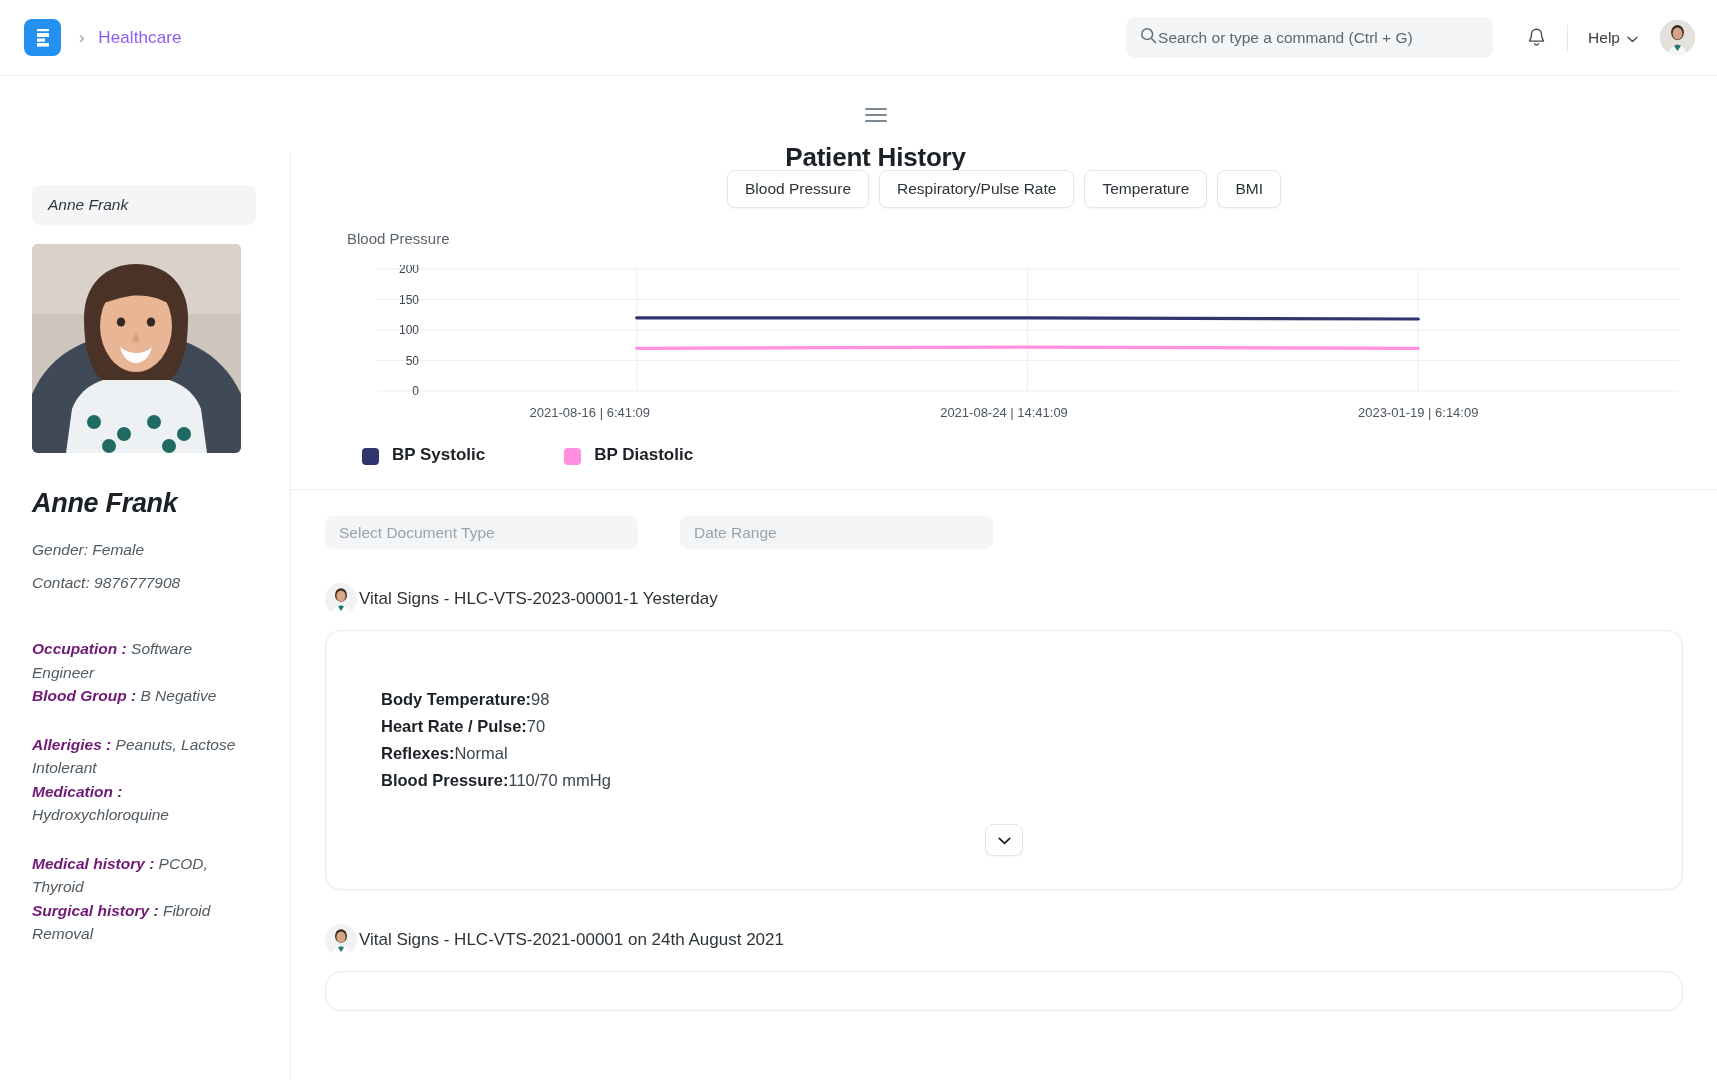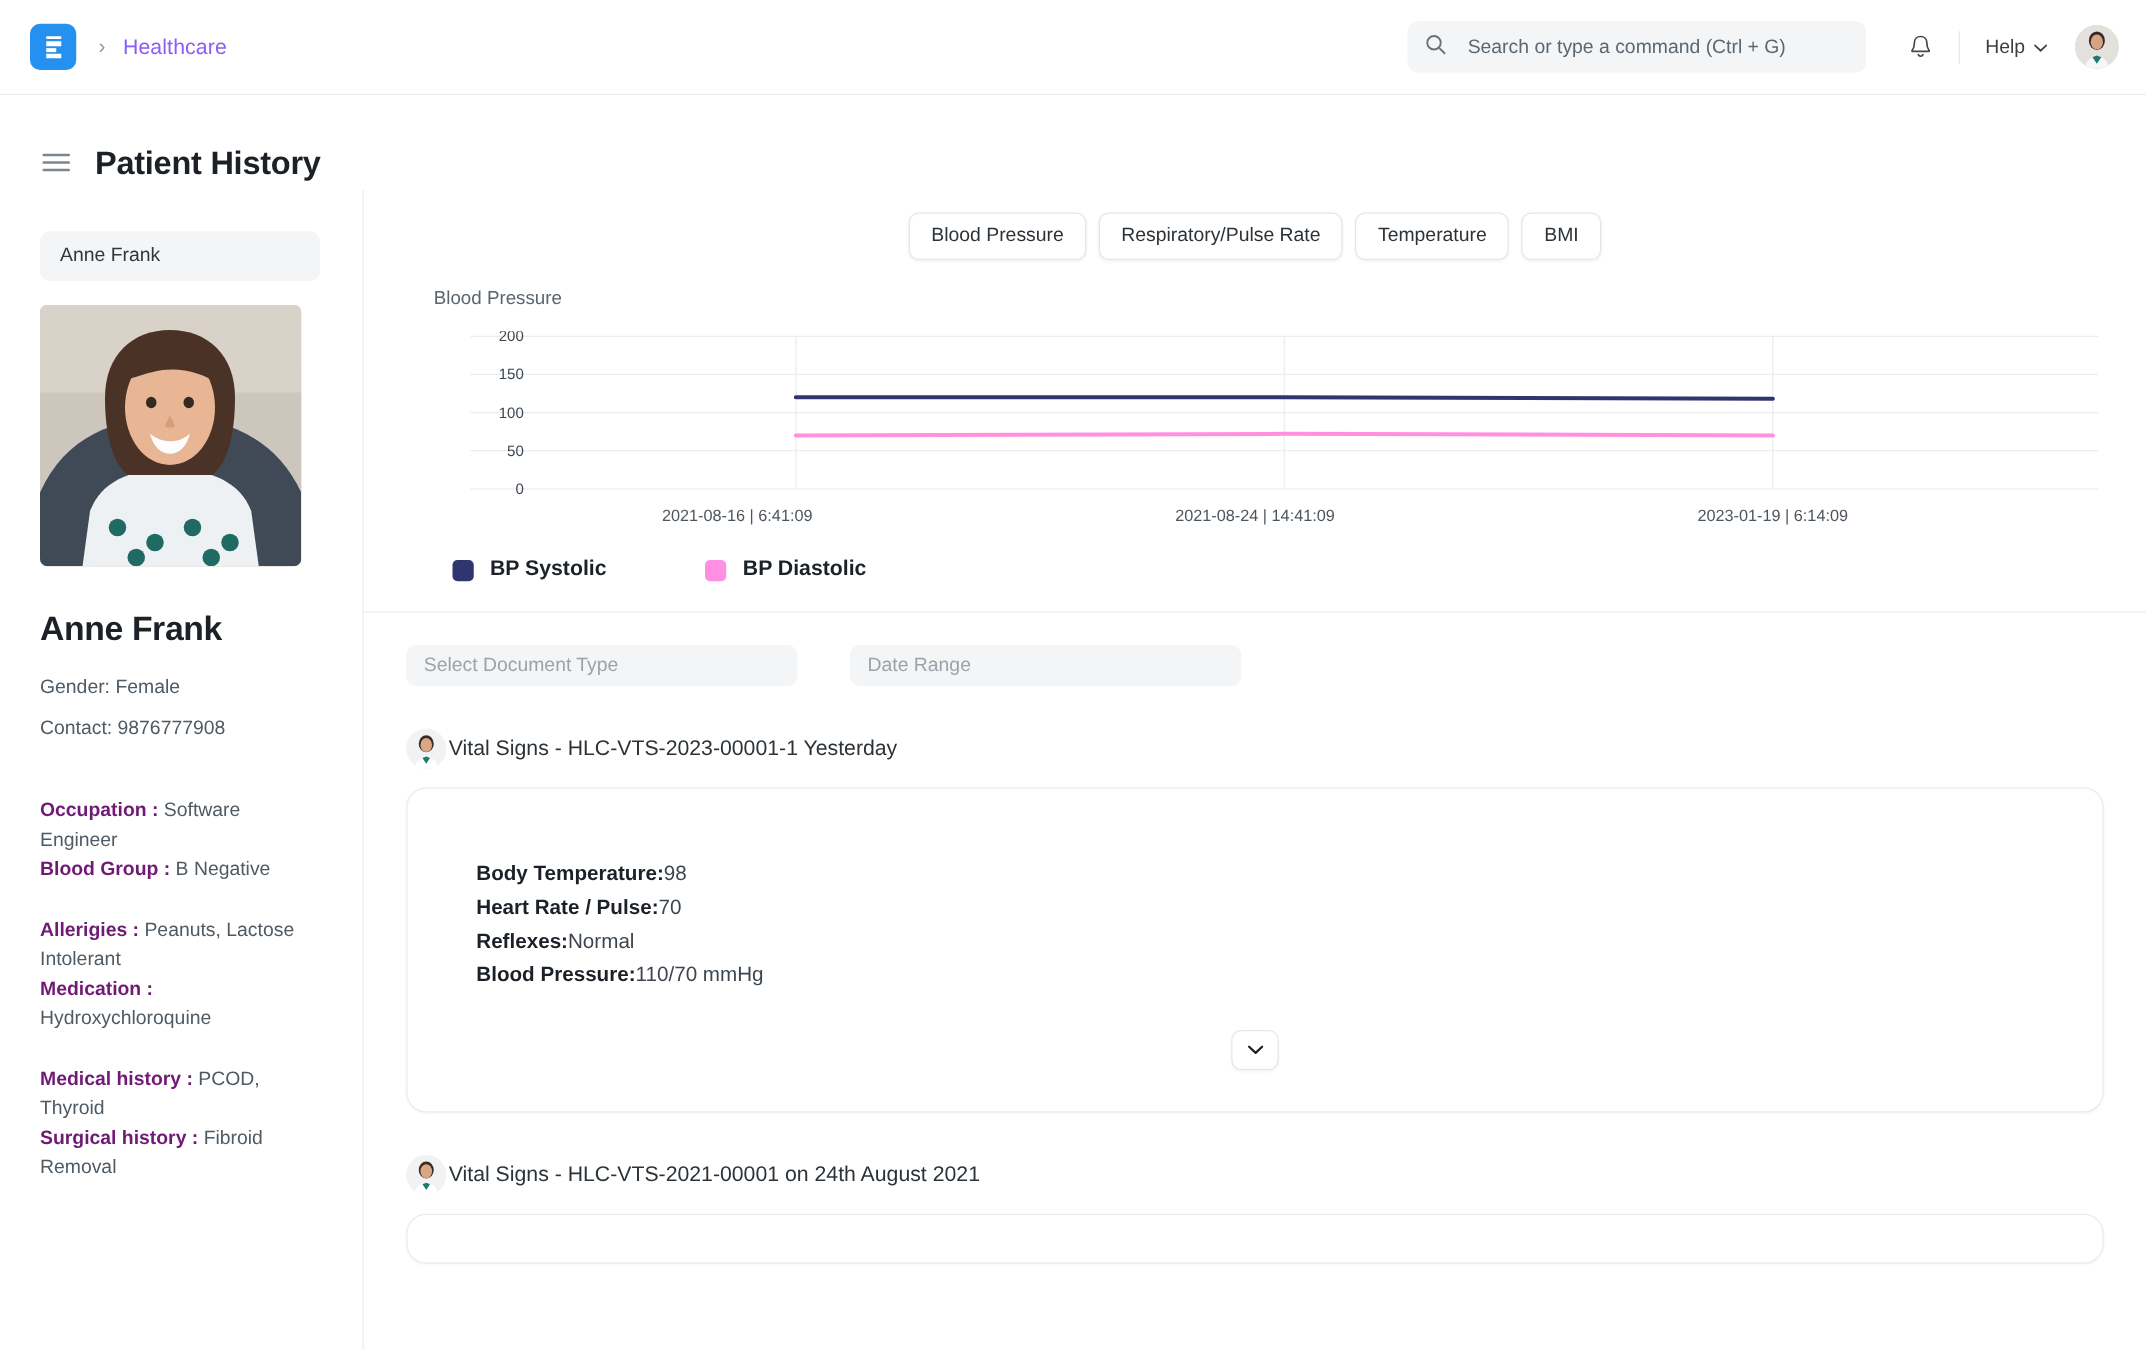--- a/index.html
+++ b/index.html
@@ -37,21 +37,21 @@
 
   .nav-right {
     margin-left: auto;
     display: flex; align-items: center; gap: 0;
   }
   .search-wrap {
     width: 367px; height: 41px;
     background: #f4f5f6;
     border-radius: 9px;
     display: flex; align-items: center;
-    gap: 17px;
+    gap: 1px;
     padding: 0 14px;
     margin-right: 32px;
   }
   .search-input {
     border: none; outline: none; background: transparent;
     font-family: "Liberation Sans", sans-serif;
     font-size: 15.5px; color: #525c66;
     width: 100%;
   }
   .search-input::placeholder { color: #5b6872; }
@@ -67,34 +67,36 @@
     width: 35px; height: 35px; border-radius: 50%;
     overflow: hidden; background: #d8dde1;
     display:flex; align-items:flex-end; justify-content:center;
   }
 
   
   .page-head {
     padding: 32px 0 0 34px;
     display: flex; align-items: center; gap: 20px;
     height: 76px;
+    flex-direction: column;
   }
   .hamburger { display: flex; flex-direction: column; gap: 4px; cursor: pointer; }
   .hamburger span { display:block; width: 22px; height: 2px; background: #7c868e; border-radius: 2px; }
   .page-title { font-size: 26px; font-weight: bold; color: #1c2127; letter-spacing: -.2px; }
 
   
   .layout { display: flex; height: calc(1080px - 76px - 76px); }
 
   
   .sidebar {
     width: 290px;
     flex: 0 0 290px;
     padding: 33px 34px 16px 32px;
     background: #ffffff;
+    font-style: italic;
   }
   .patient-select {
     height: 40px;
     background: #f4f5f6;
     border-radius: 8px;
     display:flex; align-items:center;
     padding: 0 16px;
     font-size: 15.5px;
     color: #2f363c;
     margin-bottom: 19px;

